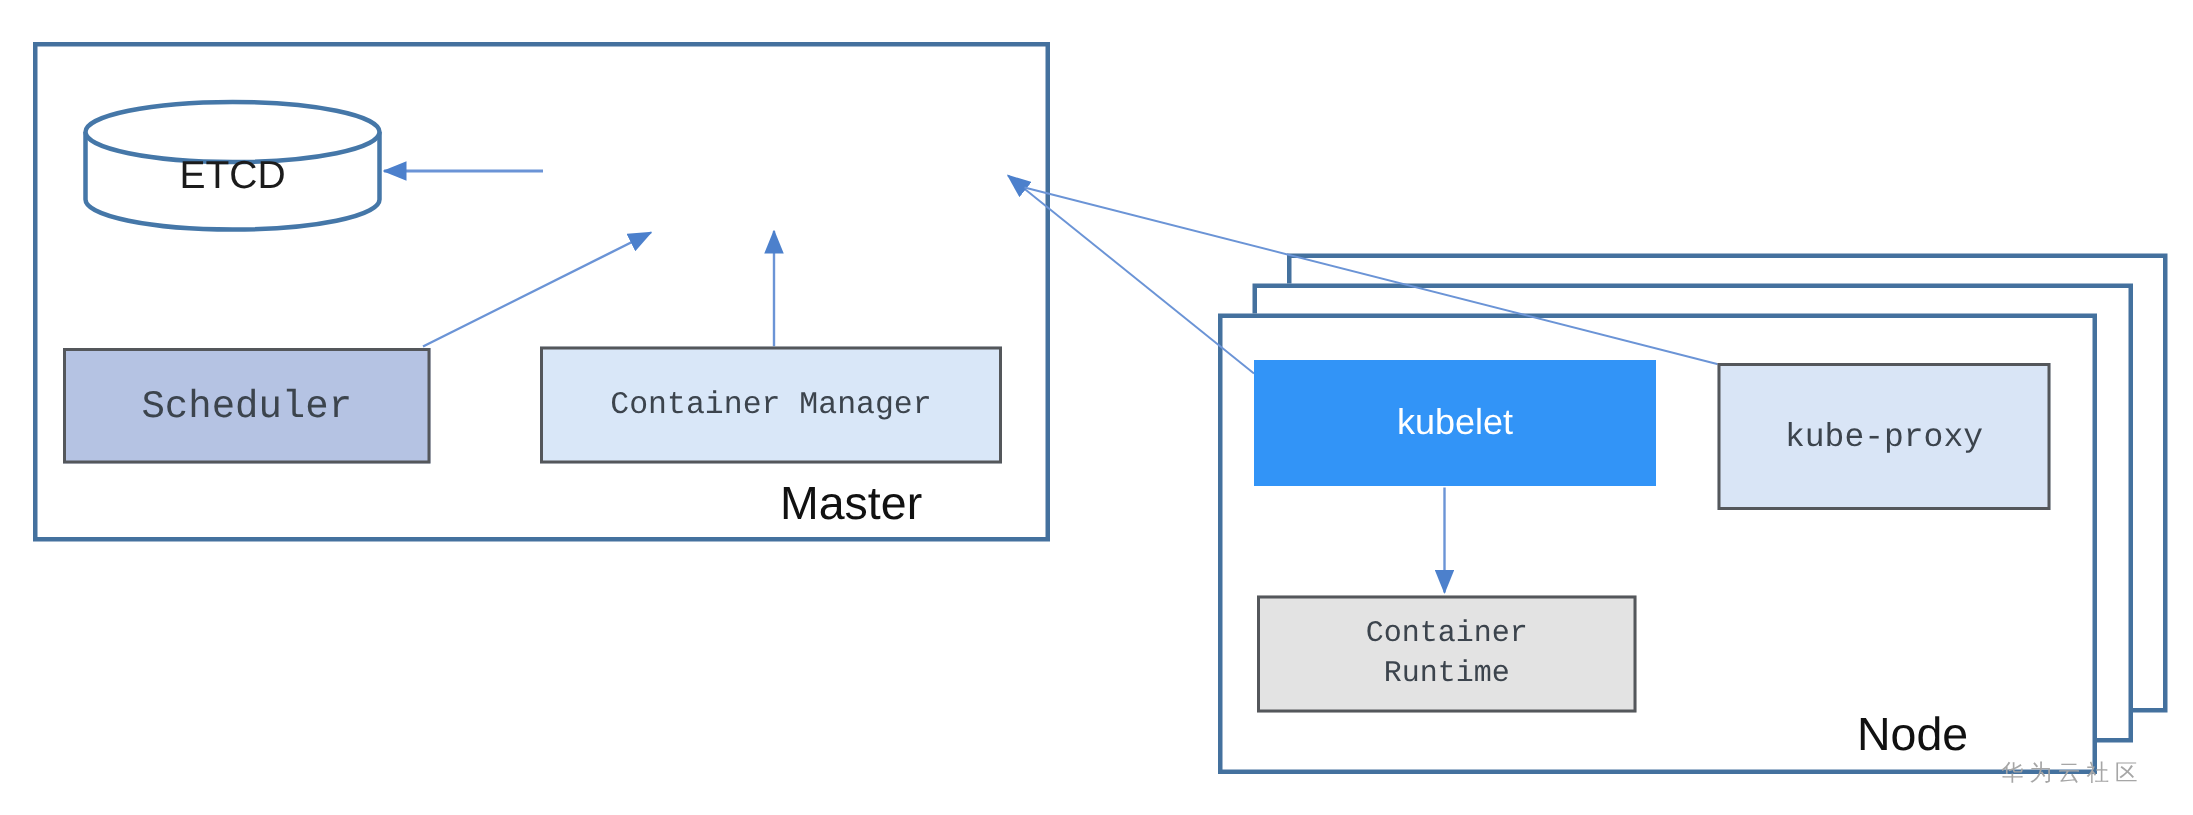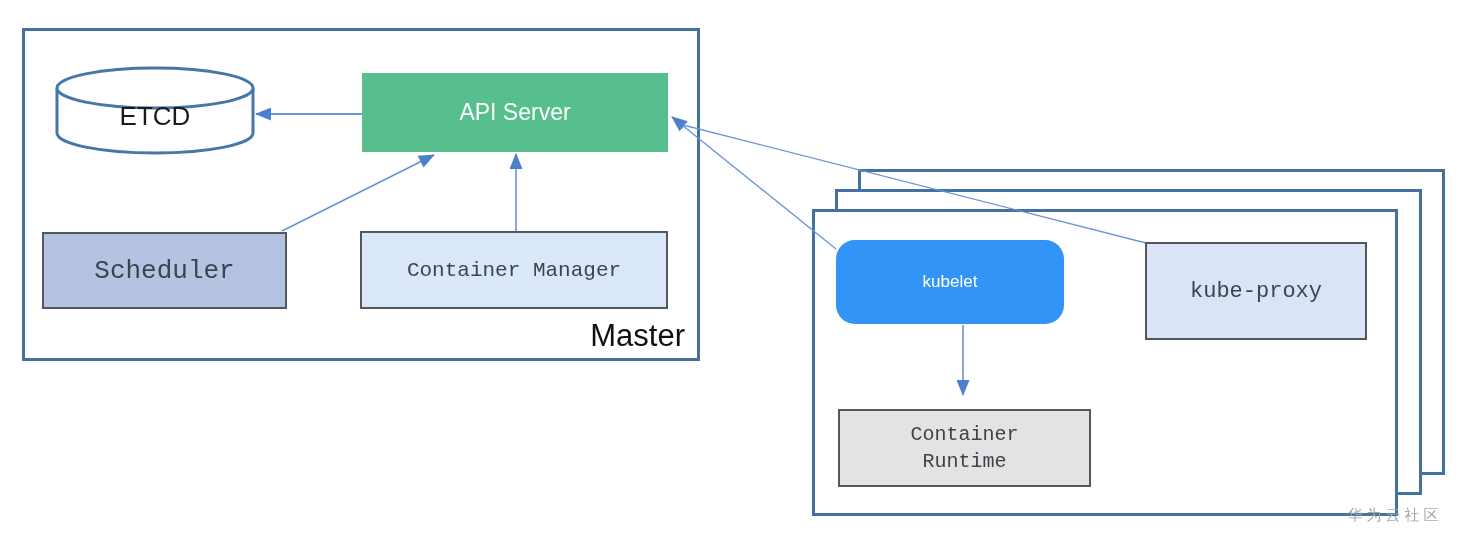--- a/index.html
+++ b/index.html
@@ -40,48 +40,48 @@
     z-index: 4;
   }
   .bordered { border: 2px solid var(--component-border, #54575B); font-family: Liberation Mono, monospace; }
   #api-server   { left: 362px; top: 73px;  width: 306px; height: 79px;
                   background: var(--api-server-fill, #57BE8D);
                   color: var(--api-server-text, #fff); font-size: 23px; }
   #scheduler    { left: 42px;  top: 232px; width: 245px; height: 77px;
                   background: var(--scheduler-fill, #B5C3E3); font-size: 26px; }
   #controller-manager { left: 360px; top: 231px; width: 308px; height: 78px;
                   background: var(--controller-manager-fill, #D9E7F8); font-size: 21px; }
-  #kubelet      { left: 836px; top: 240px; width: 228px; height: 84px;
+  #kubelet      { left: 836px; top: 240px; width: 268px; height: 84px;
                   background: var(--kubelet-fill, #3294F7);
-                  color: var(--kubelet-text, #fff); font-size: 17px; border-radius: 19px; }
+                  color: var(--kubelet-text, #fff); font-size: 24px; }
   #kube-proxy   { left: 1145px; top: 242px; width: 222px; height: 98px;
                   background: var(--kube-proxy-fill, #D9E5F6); font-size: 22px; }
   #container-runtime { left: 838px; top: 397px; width: 253px; height: 78px;
                   background: var(--container-runtime-fill, #E3E3E3); font-size: 20px;
-                  line-height: 1.35; margin-top: 12px; }
+                  line-height: 1.35; }
   #container-runtime span { display: inline-block; max-width: 130px; }
   #etcd-label   { left: 55px; top: 98px; width: 200px; height: 36px;
                   background: transparent; color: #1b1b1b; font-size: 26px; z-index: 4; }
   
   .region-label {
     position: absolute;
     color: var(--label-text, #111111);
     font-size: 31px;
-    text-align: right;
+    text-align: left;
     z-index: 4;
   }
   #master-label { left: 520px; top: 318px; width: 165px; height: 38px; }
   #node-label   { left: 1238px; top: 472px; width: 145px; height: 38px; }
   #watermark {
     position: absolute;
     left: 1334px; top: 506px; width: 122px;
     color: var(--watermark-text, #A6A6A6);
     font-size: 15px;
     letter-spacing: 4px;
-    text-align: center;
+    text-align: left;
     z-index: 6;
     white-space: nowrap;
   }
 </style>
 </head>
 <body>
 
 <div id="canvas">
 
   <div class="frame" id="master-frame" style="left:22px; top:28px; width:678px; height:333px;"></div>
@@ -107,23 +107,20 @@
         <line x1="836" y1="249" x2="672" y2="117" stroke-width="1.3" class="edge-line" marker-end="url(#arrowhead)"></line>
         <line x1="1146" y1="243" x2="683" y2="125" stroke-width="1.3" class="edge-line"></line>
         <line x1="963" y1="325" x2="963" y2="395" stroke-width="1.6" class="edge-line" marker-end="url(#arrowhead)"></line>
       </g>
   </svg>
 
   <div class="comp" id="etcd-label">
     <span>ETCD</span>
   </div>
 
-  <div class="comp" id="api-server">
-    <span>API Server</span>
-  </div>
 
   <div class="comp bordered" id="scheduler">
     <span>Scheduler</span>
   </div>
 
   <div class="comp bordered" id="controller-manager">
     <span>Container Manager</span>
   </div>
 
   <div class="region-label" id="master-label">Master</div>
@@ -133,16 +130,17 @@
   </div>
 
   <div class="comp bordered" id="kube-proxy">
     <span>kube-proxy</span>
   </div>
 
   <div class="comp bordered" id="container-runtime">
     <span>Container Runtime</span>
   </div>
 
+  <div class="region-label" id="node-label">Node</div>
 
   <div id="watermark">华为云社区</div>
 
 </div>
 
 </body></html>

